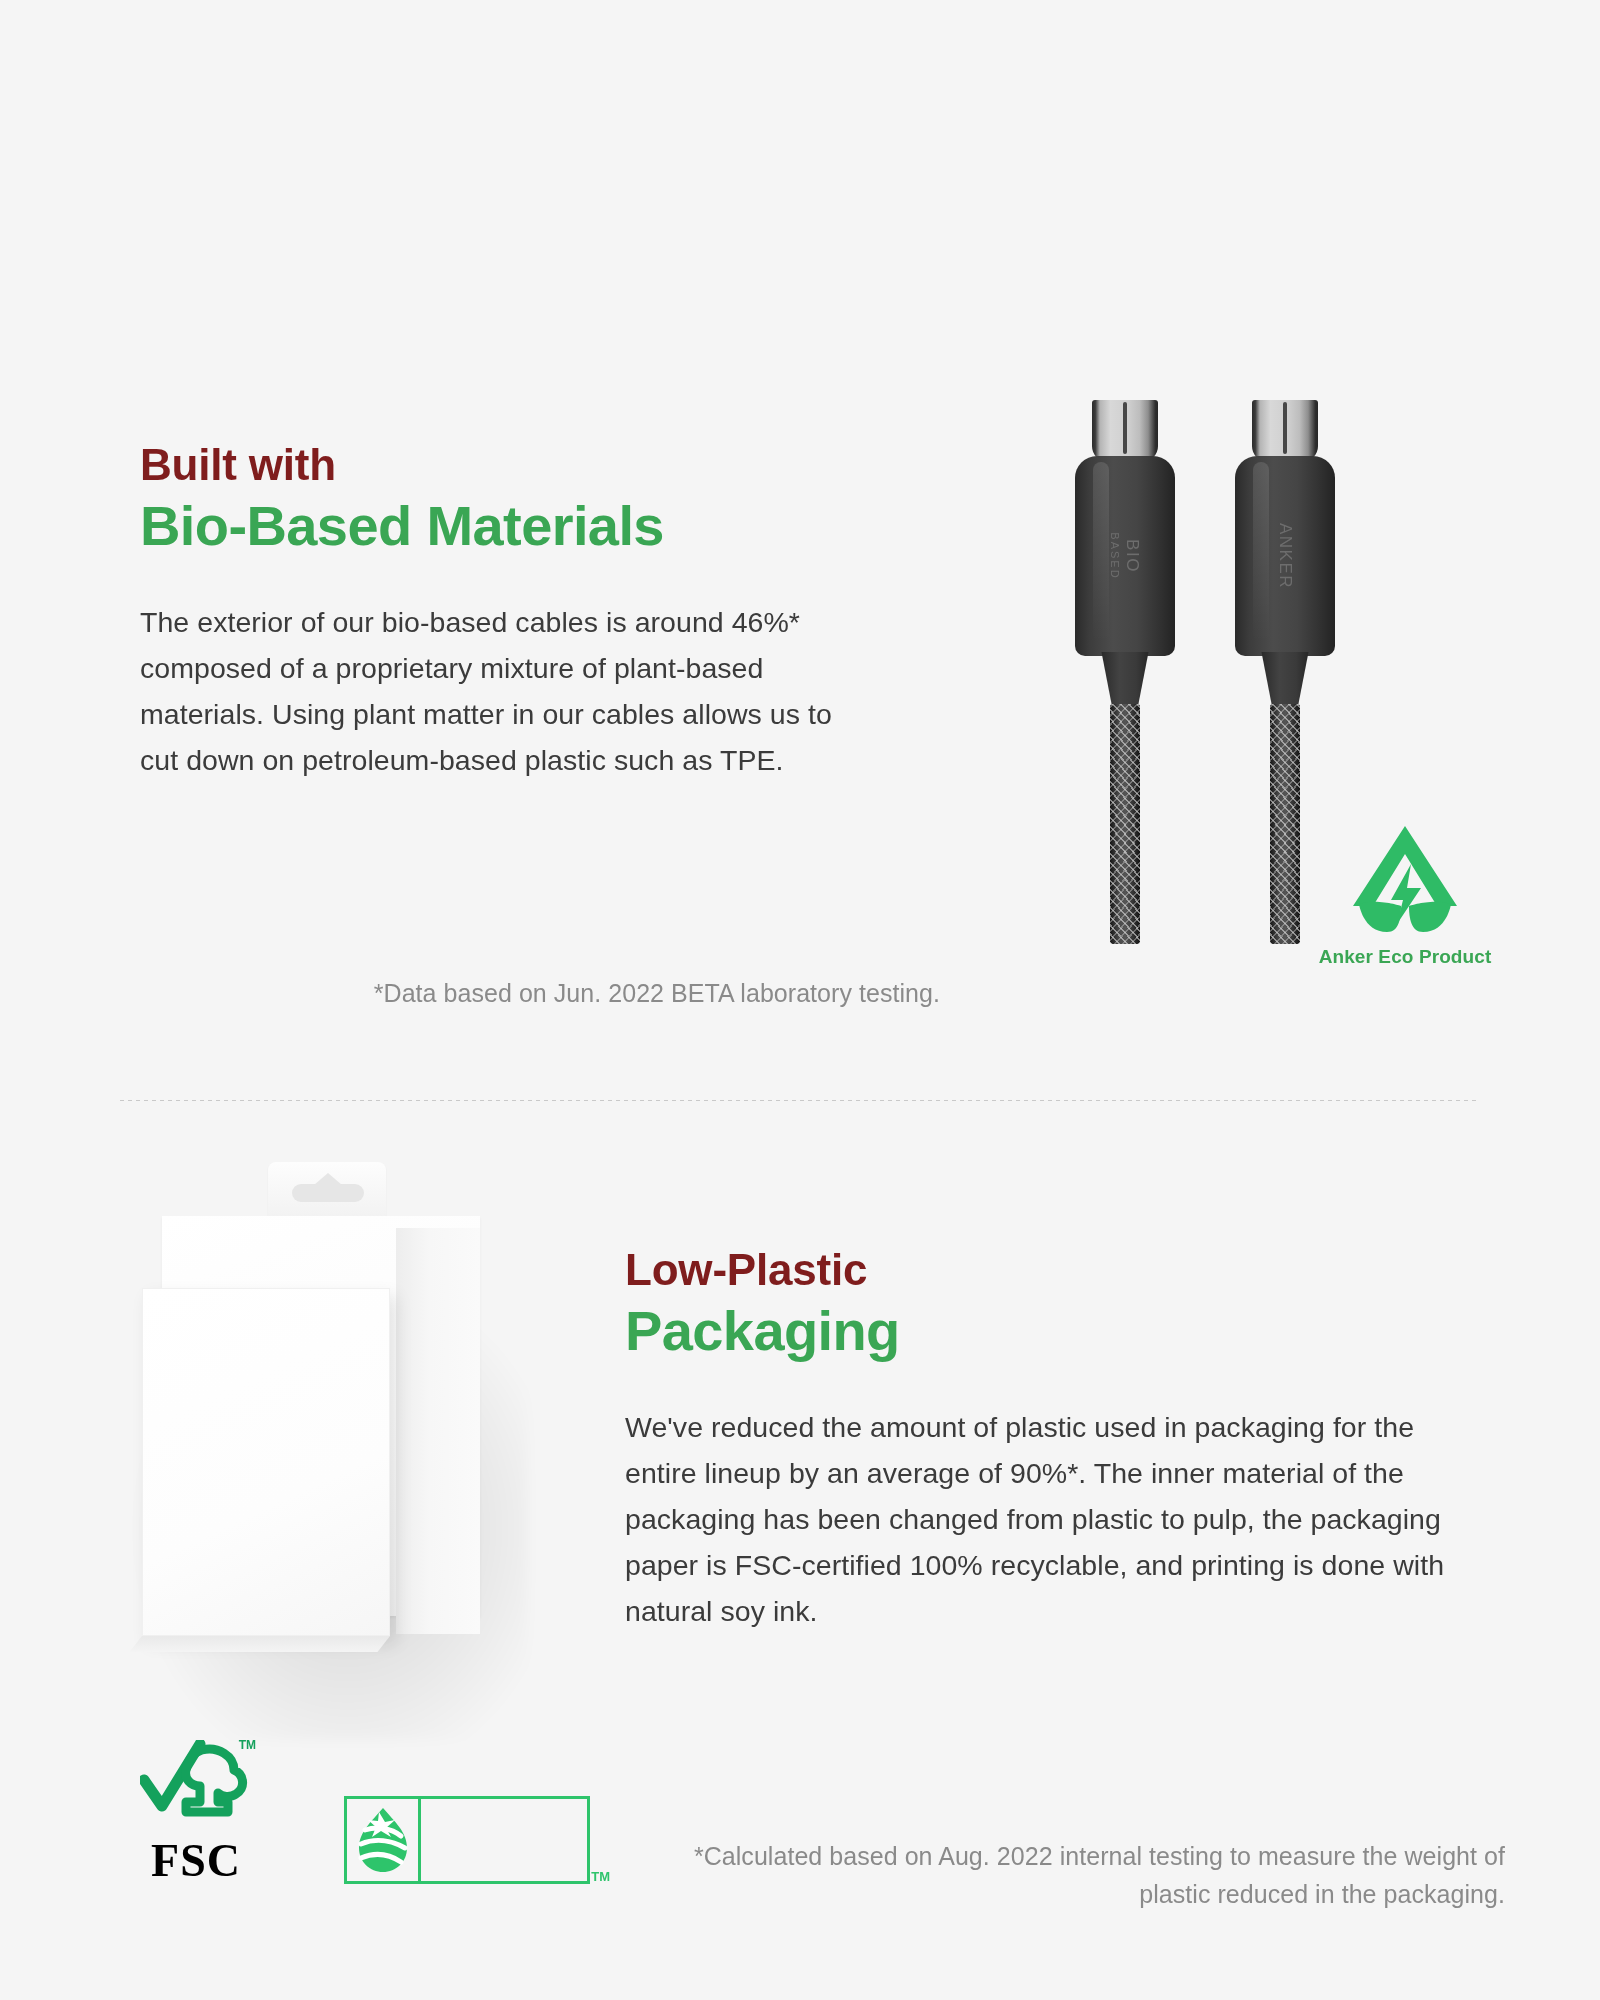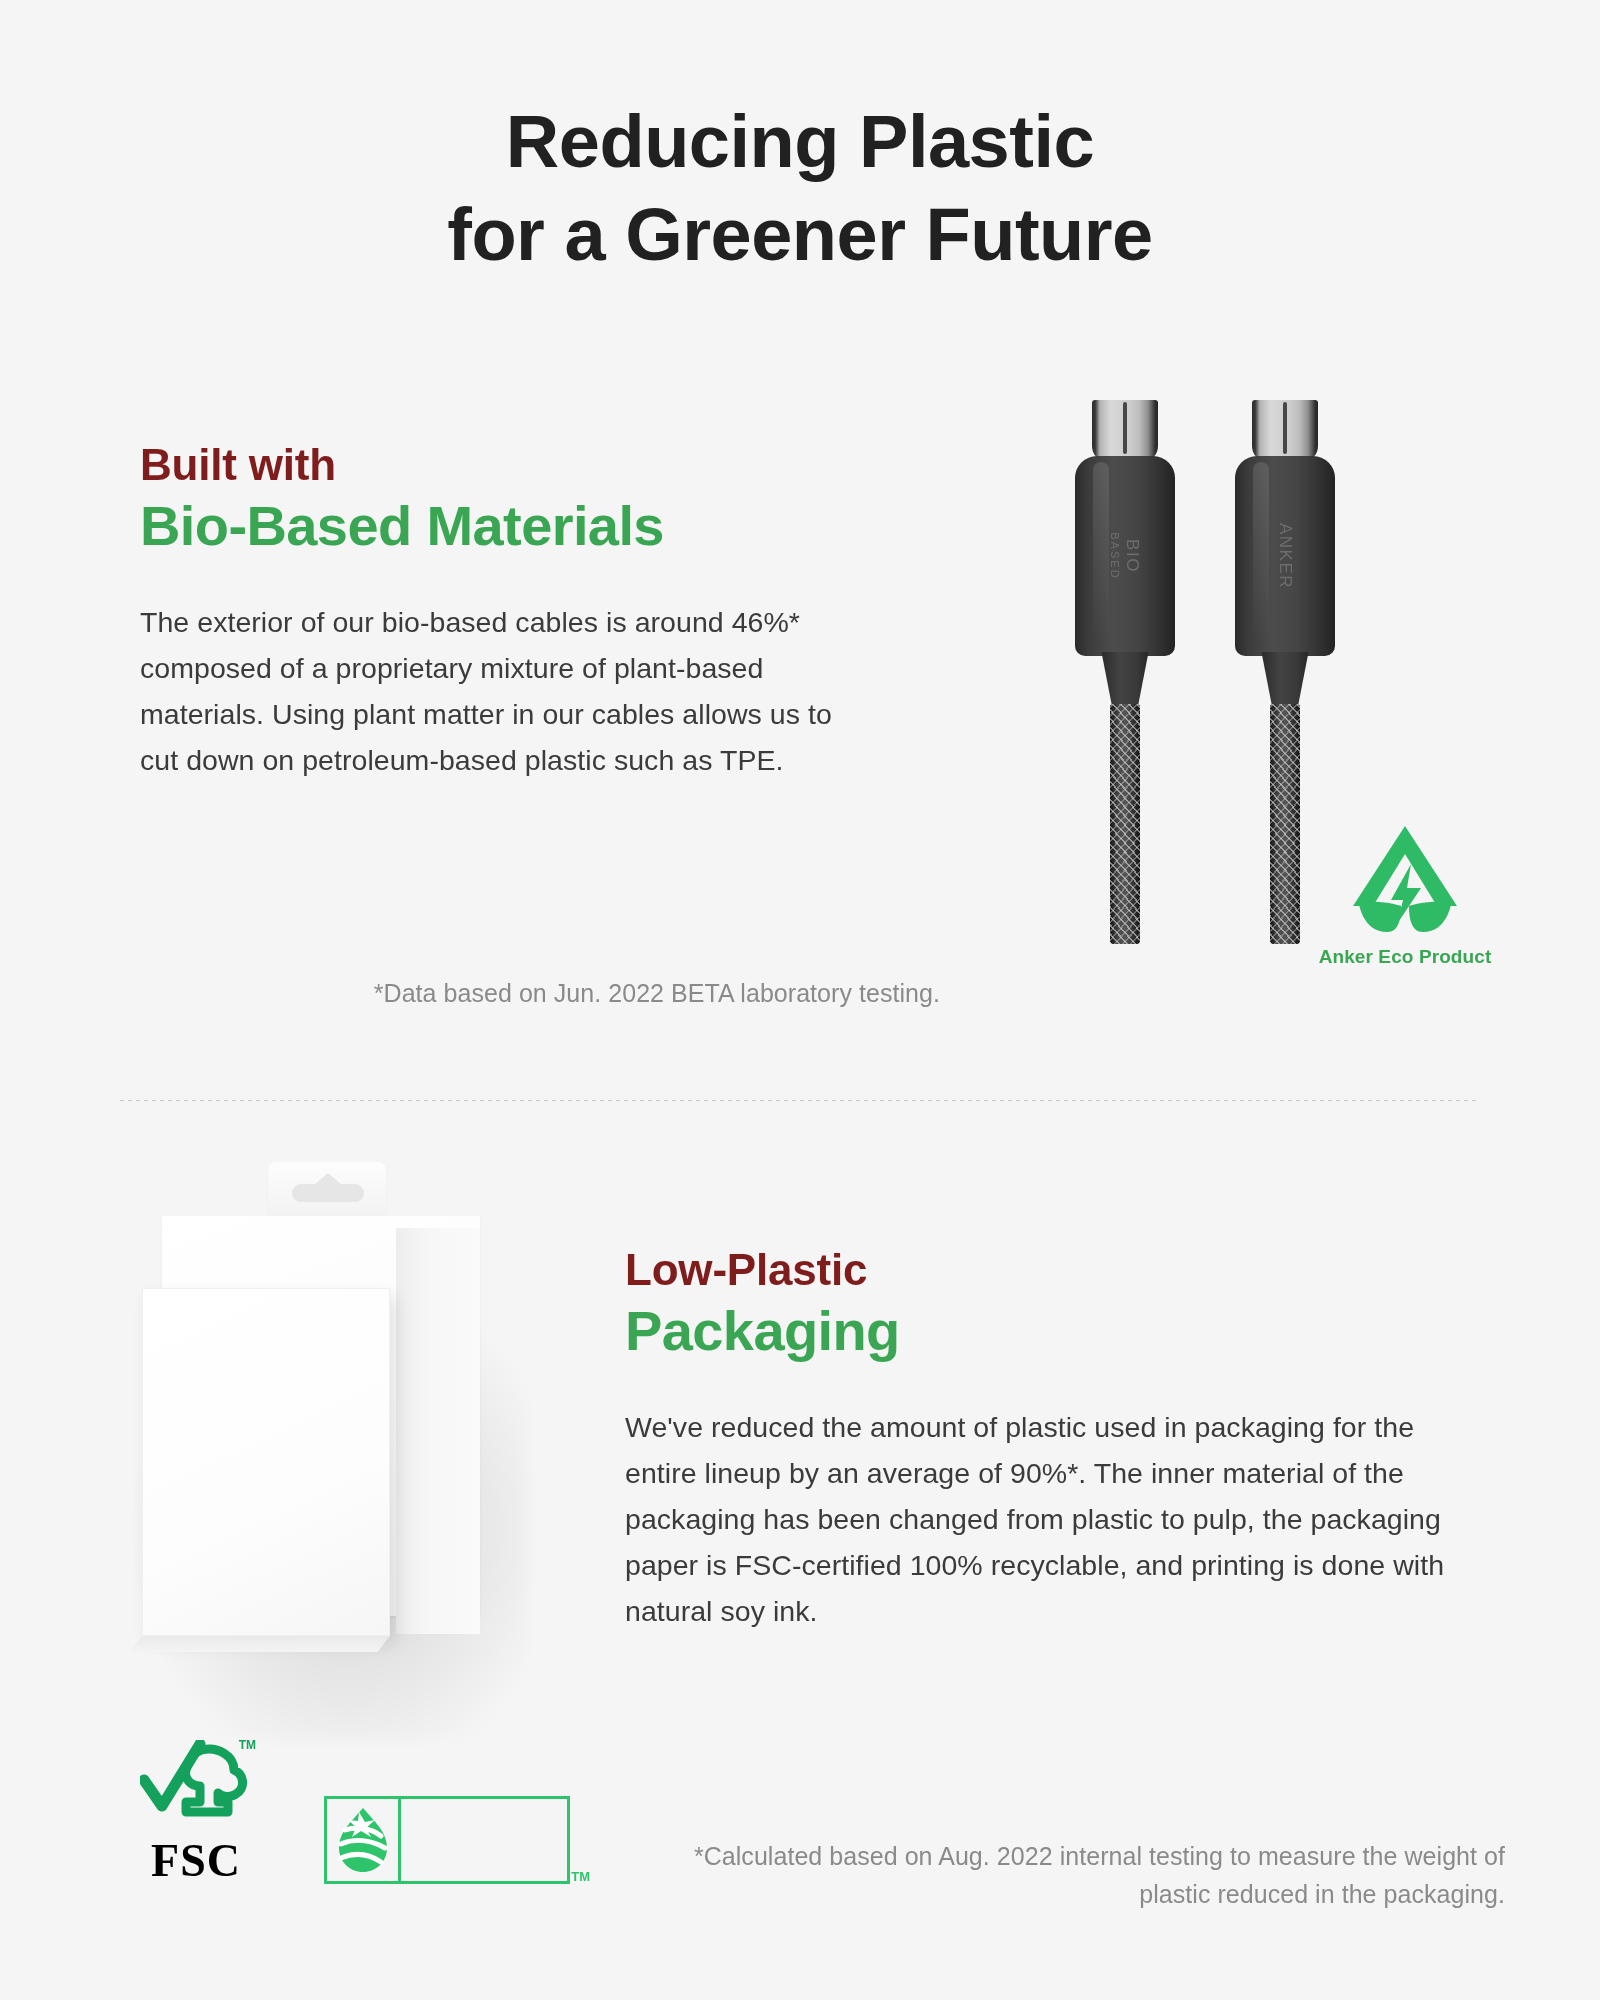--- a/index.html
+++ b/index.html
@@ -215,21 +215,21 @@
     width: 248px; height: 16px;
     background: linear-gradient(to bottom,#e9e9e9,#f4f4f4);
     transform: skewX(-38deg);
     transform-origin: left top;
   }
 
   
   .cert-row {
     position: absolute;
     left: 140px; top: 1740px;
-    display: flex; align-items: flex-end; gap: 72px; justify-content: space-between;
+    display: flex; align-items: flex-end; gap: 92px; justify-content: space-between;
   }
   .fsc-logo { width: 112px; }
   .fsc-text {
     font-family: "Liberation Serif", serif;
     font-size: 46px; font-weight: 700; color: #000000;
     text-align: center; letter-spacing: 1px; line-height: 1;
     margin-top: 2px;
   }
   .fsc-tm {
     position:absolute; right:-4px; top:-2px;
@@ -256,24 +256,20 @@
   .soy-tm {
     position: absolute; right: -20px; bottom: 0;
     font-size: 13px; font-weight: 700; color: #2ec46b;
   }
 </style>
 </head>
 <body>
 
 <div class="page">
 
-  <h1 class="title">
-    <span class="line">Reducing Plastic</span>
-    <span class="line">for a Greener Future</span>
-  </h1>
 
   <div class="sec1-text">
     <div class="eyebrow">Built with</div>
     <div class="headline-green">Bio-Based Materials</div>
     <p class="body-copy">The exterior of our bio-based cables is around 46%* composed of a proprietary mixture of plant-based materials. Using plant matter in our cables allows us to cut down on petroleum-based plastic such as TPE.</p>
   </div>
   <div class="sec1-footnote">
     <p class="footnote">*Data based on Jun. 2022 BETA laboratory testing.</p>
   </div>
 

